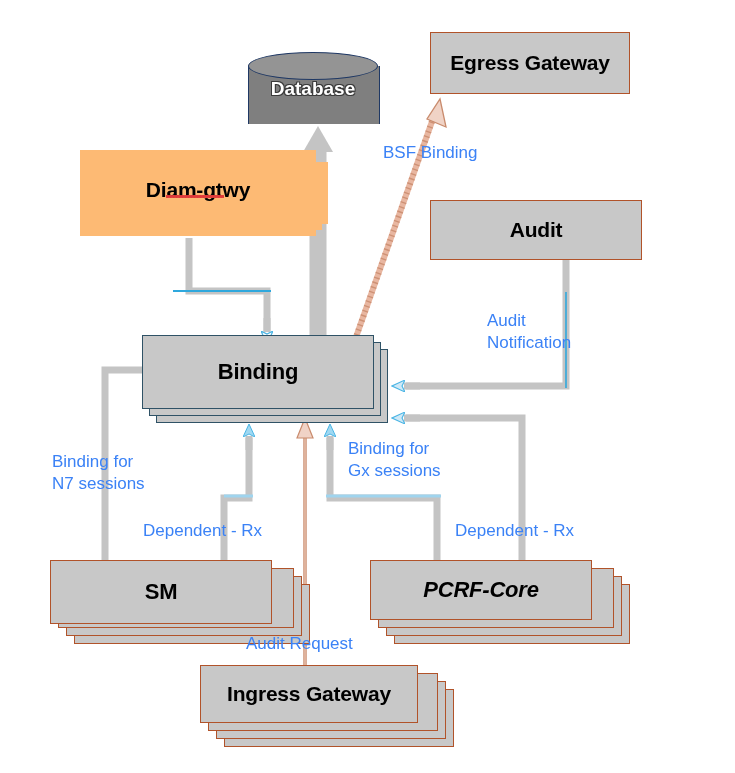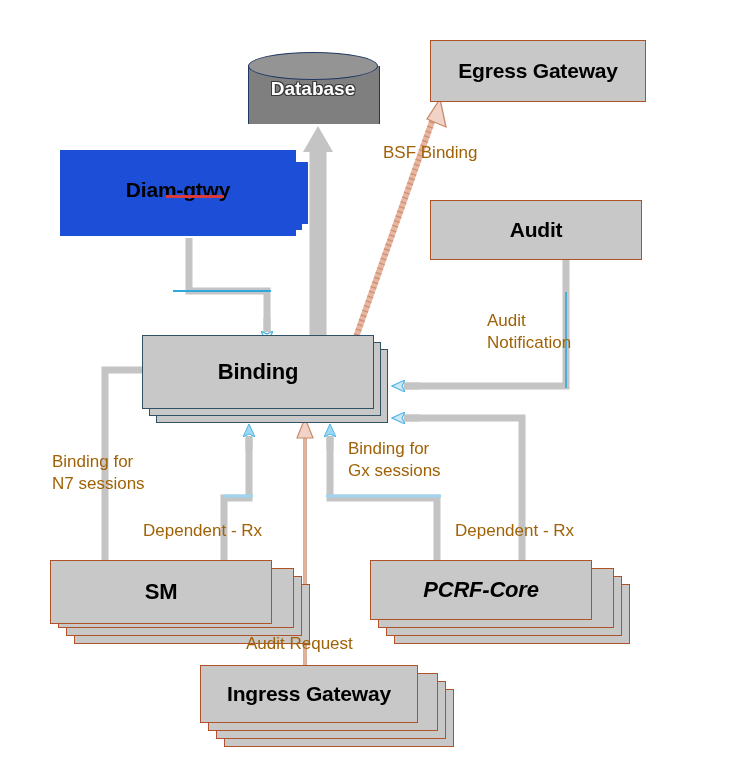--- a/index.html
+++ b/index.html
@@ -33,21 +33,21 @@
     position: absolute;
     box-sizing: border-box;
   }
   .shadowbox {
     position: absolute;
     box-sizing: border-box;
     background: #c8c8c8;
   }
   .box-orange { border: 1.6px solid #b1532a; }
   .box-blue   { border: 1.6px solid #2f5266; }
-  .box-plain  { border: none; background: #1d4ed8; }
+  .box-plain  { border: none; background: #fdba74; margin-left: 20px; }
 
   .node-label {
     position: absolute;
     left: 0;
     top: 0;
     width: 100%;
     height: 100%;
     display: flex;
     align-items: center;
     justify-content: center;
@@ -102,21 +102,21 @@
     color: #ffffff;
     text-shadow:
       -1px -1px 0 #3b3b3b,  1px -1px 0 #3b3b3b,
       -1px  1px 0 #3b3b3b,  1px  1px 0 #3b3b3b;
     z-index: 3;
   }
 
   
   .edge-label {
     position: absolute;
-    color: #a16207;
+    color: #3b82f6;
     font-size: 17px;
     line-height: 1.32;
     white-space: pre-line;
   }
   .spell-underline {
     position: absolute;
     height: 4px;
     background:
       radial-gradient(circle at 1.5px 1.5px, #e03a3a 1.4px, transparent 1.6px) repeat-x;
     background-size: 3px 4px;
@@ -193,21 +193,21 @@
   </svg>
 
   <div class="db-wrap node" style="left:248px; top:52px; width:130px; height:86px;padding-left:28px;">
     <div class="db-bottom"></div>
     <div class="db-body"></div>
     <div class="db-top"></div>
     <div class="db-text">Database</div>
   </div>
 
   <div class="node" style="left:430px; top:32px; width:200px; height:62px;">
-    <div class="shadowbox box-orange" style="left:0; top:8px; width:216px; height:62px;">
+    <div class="shadowbox box-orange" style="left:0; top:0; width:200px; height:62px;">
       <div class="node-label" style="font-size:21px;">Egress Gateway</div>
     </div>
   </div>
 
   <div class="node" style="left:430px; top:200px; width:212px; height:60px;">
     <div class="shadowbox box-orange" style="left:0; top:0; width:212px; height:60px;">
       <div class="node-label" style="font-size:21px;">Audit</div>
     </div>
   </div>
 

